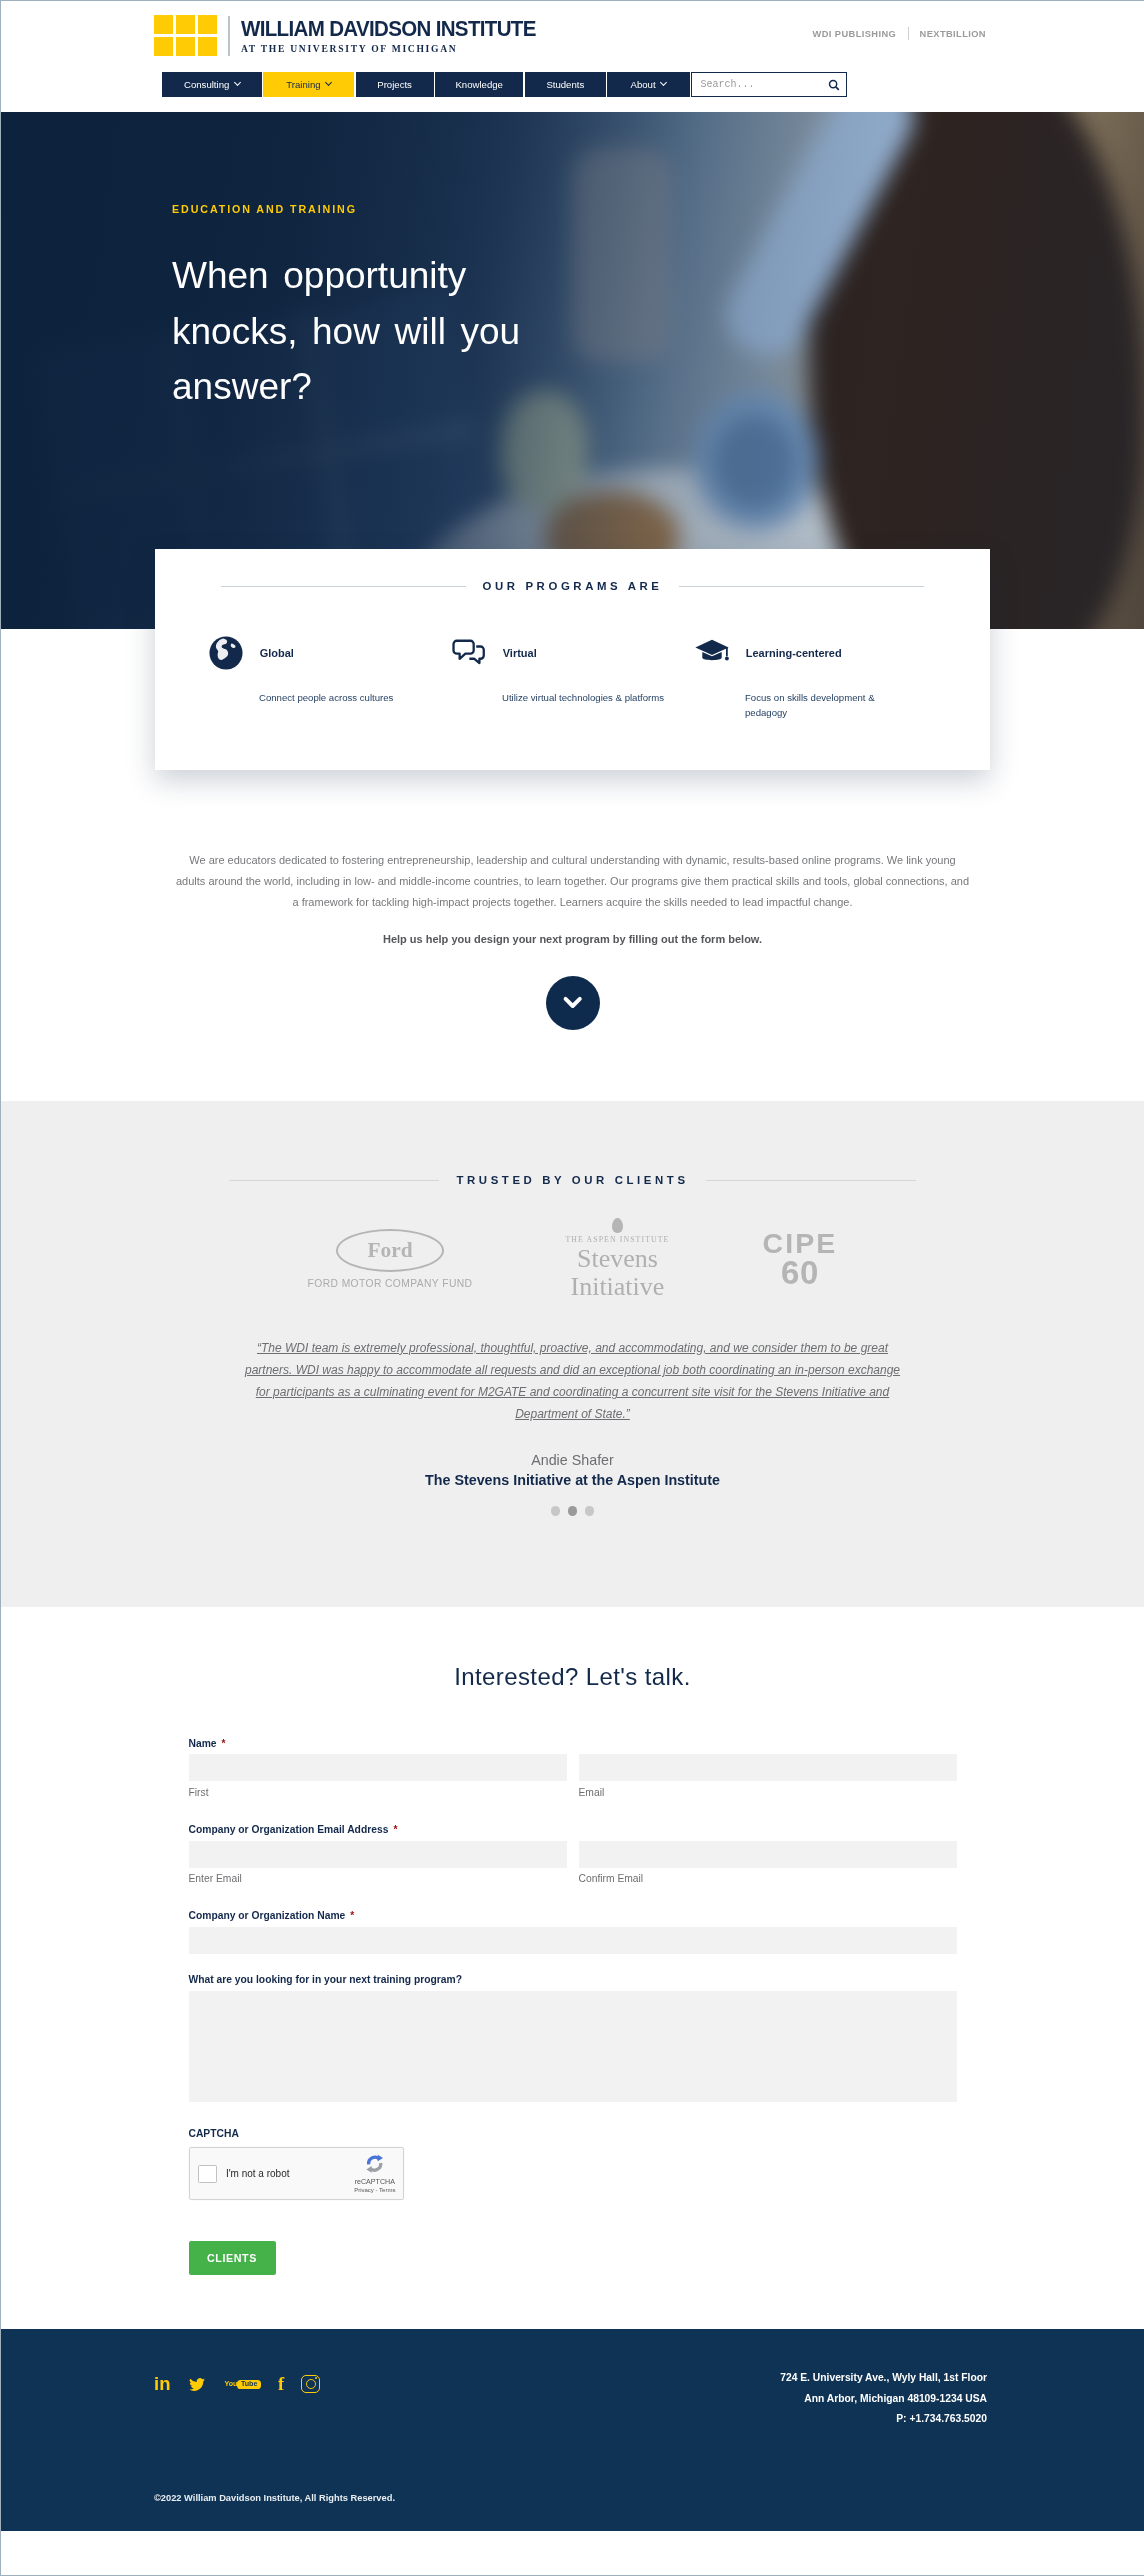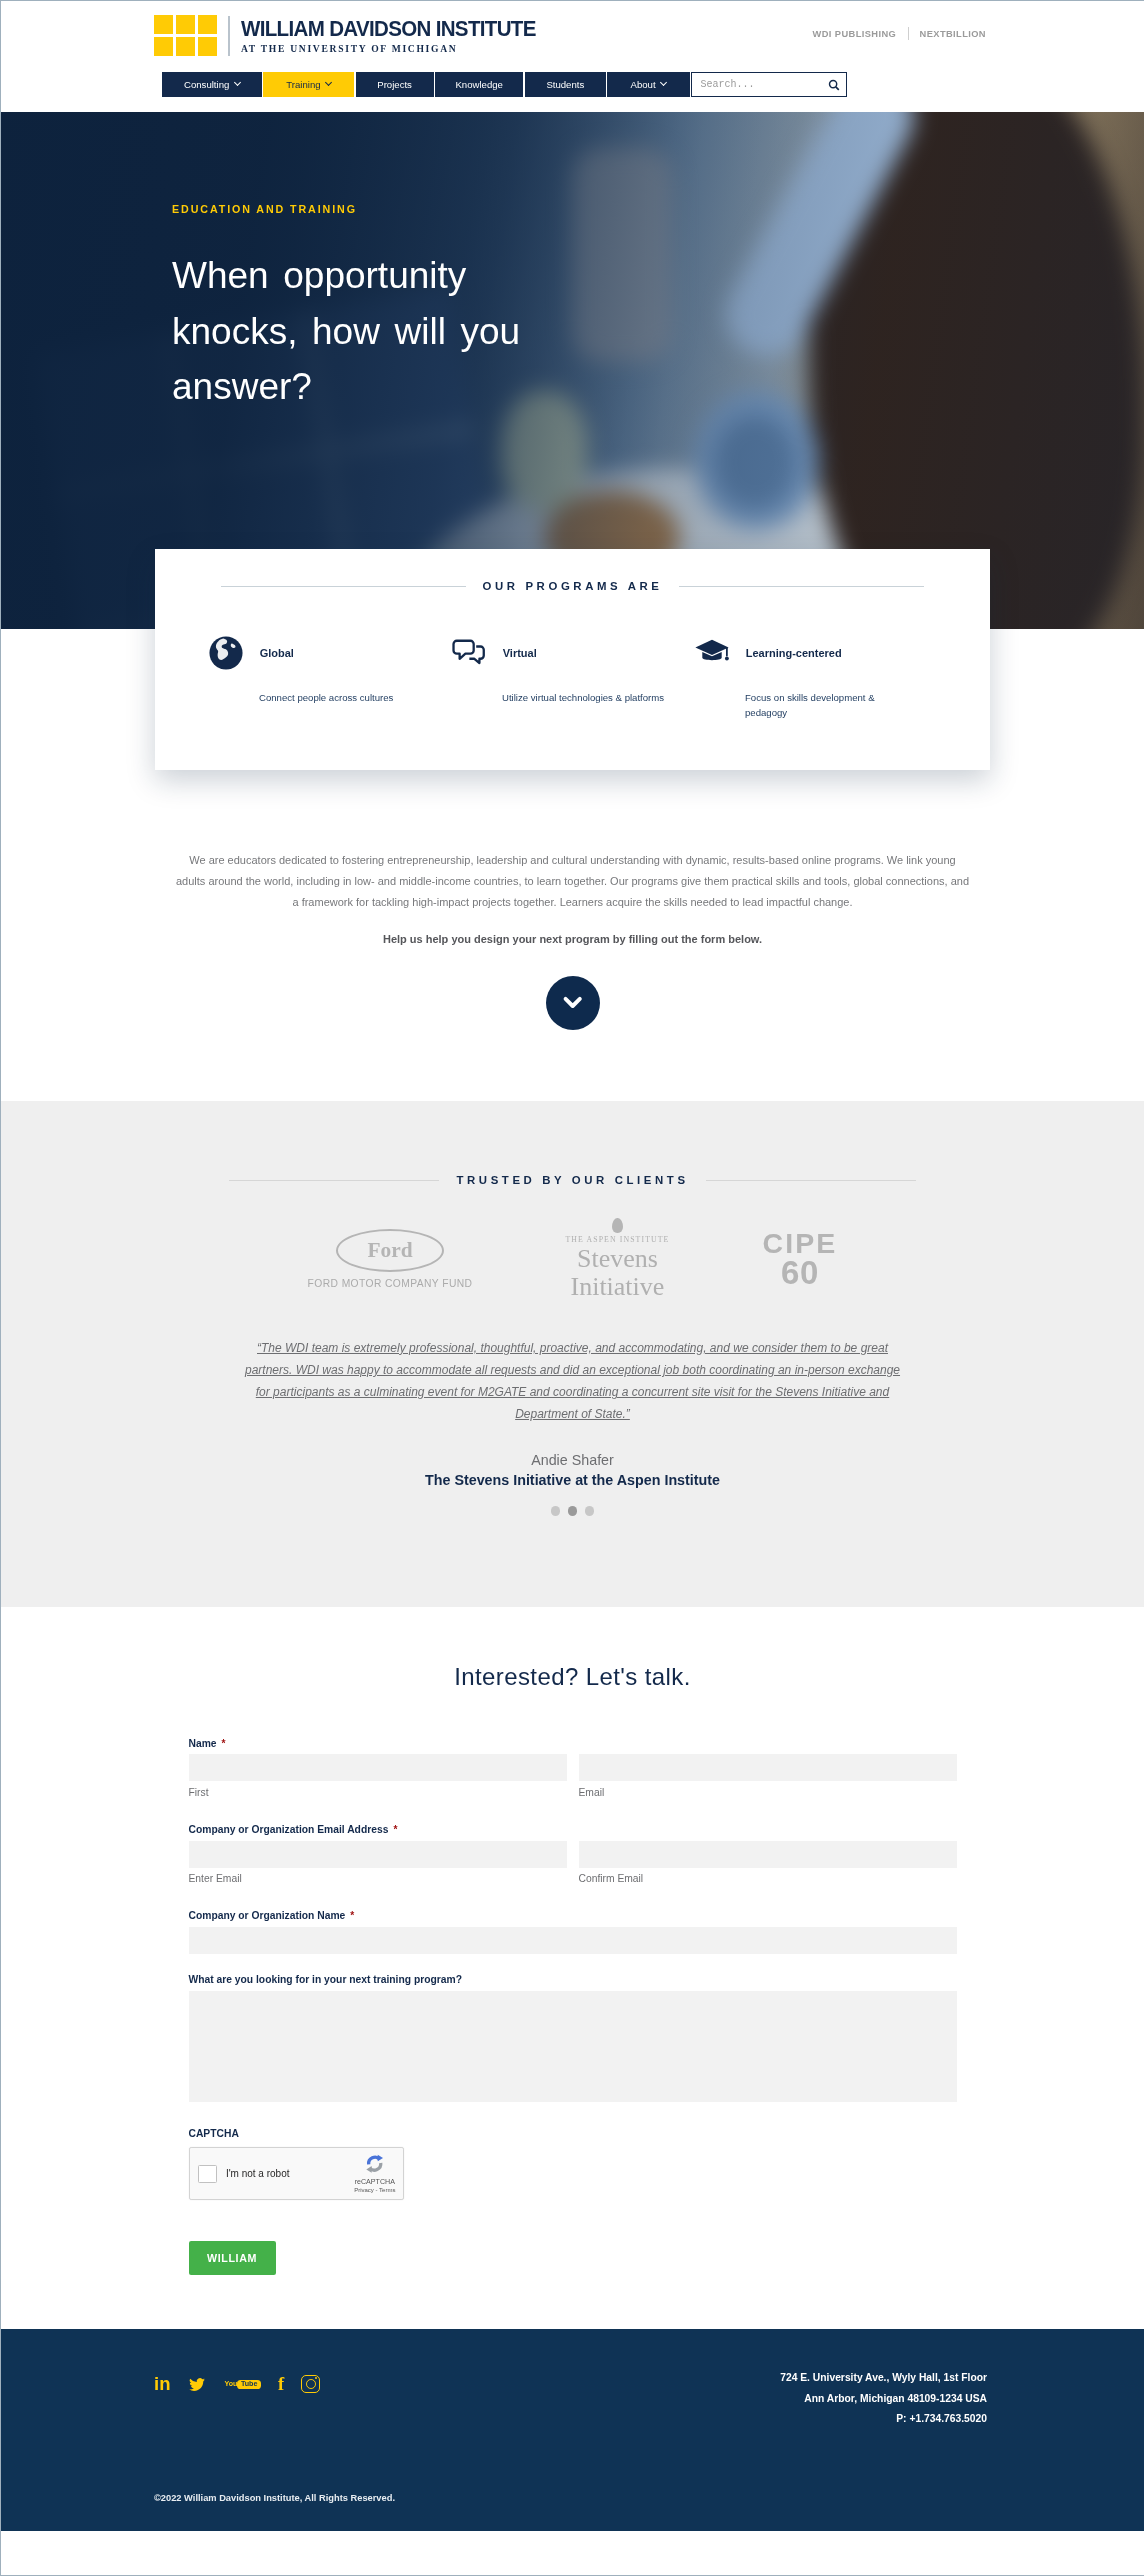--- a/index.html
+++ b/index.html
@@ -362,21 +362,21 @@
               <polygon points="20.5,2.5 20.5,12.5 28.5,7.5" fill="#4a74d8"></polygon>
               <path d="M25 15a9.5 9.5 0 0 1-16.5 7.5" fill="none" stroke="#9aa0a6" stroke-width="5"></path>
               <polygon points="11.5,29.5 11.5,19.5 3.5,24.5" fill="#9aa0a6"></polygon>
             </svg>
             <div class="rc-name">reCAPTCHA</div>
             <div class="rc-links">Privacy - Terms</div>
           </div>
         </div>
       </div>
 
-      <button class="submit-btn">WILLIAM</button>
+      <button class="submit-btn">CLIENTS</button>
     </div>
   </section>
 
   <footer class="footer">
     <div class="social">
       <span class="sicon txt">in</span>
       <span class="sicon">
         <svg width="20" height="17" viewBox="0 0 24 24" fill="#ffcb05">
           <path d="M23 5.1c-.8.4-1.7.7-2.6.8a4.6 4.6 0 0 0 2-2.5c-.9.5-1.9.9-2.9 1.1a4.5 4.5 0 0 0-7.8 4.1A12.8 12.8 0 0 1 2.4 4a4.5 4.5 0 0 0 1.4 6 4.4 4.4 0 0 1-2-.5v.1a4.5 4.5 0 0 0 3.6 4.4c-.7.2-1.4.2-2 .1a4.5 4.5 0 0 0 4.2 3.1A9 9 0 0 1 1 19.1a12.7 12.7 0 0 0 6.9 2c8.3 0 12.9-6.9 12.9-12.9v-.6c.9-.6 1.6-1.4 2.2-2.5z"></path>
         </svg>

